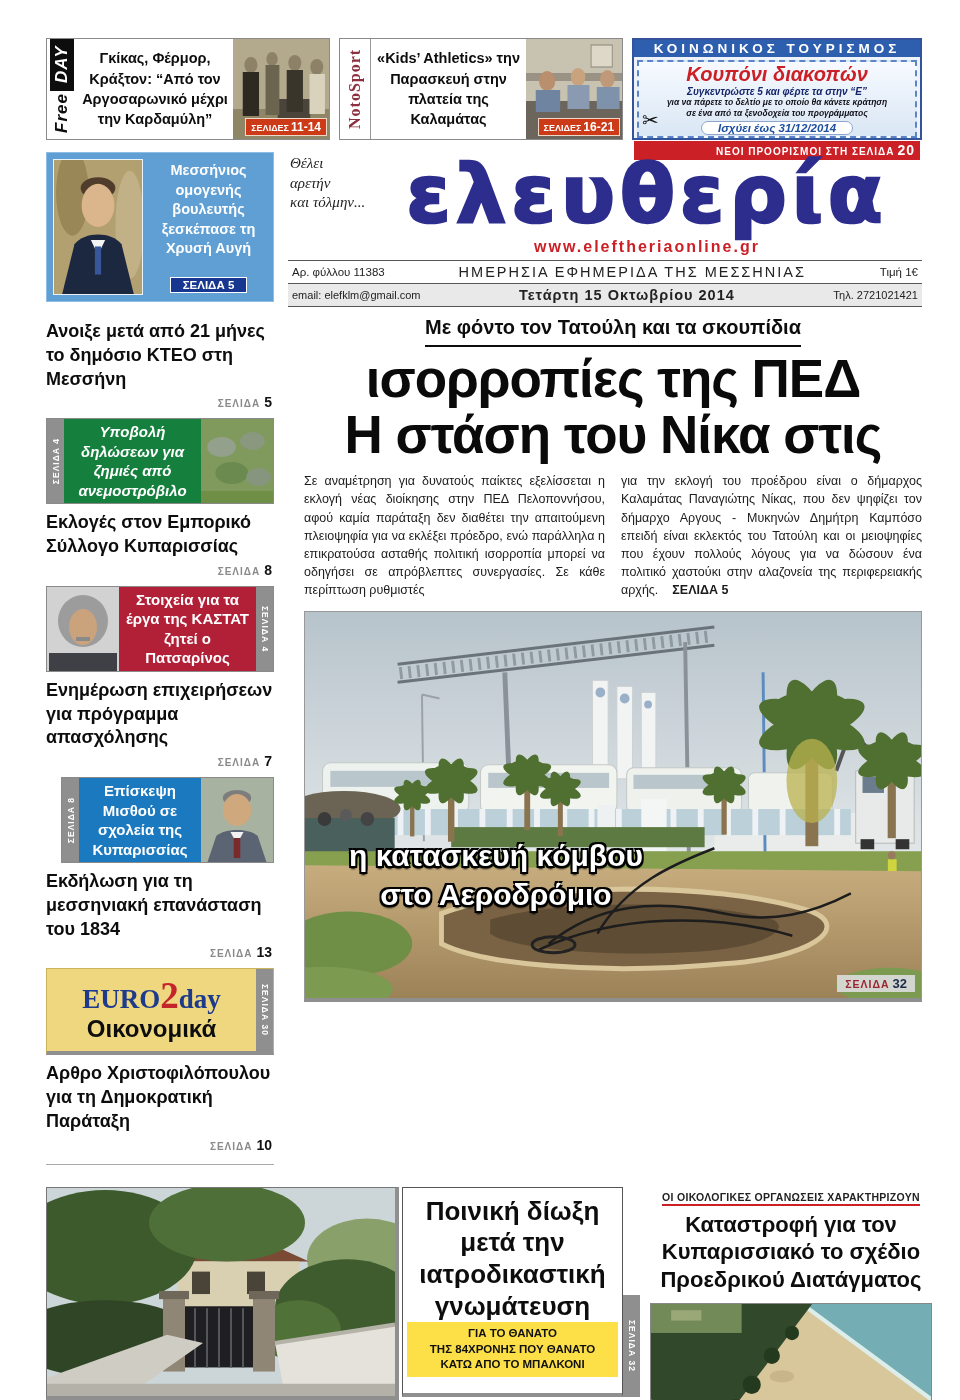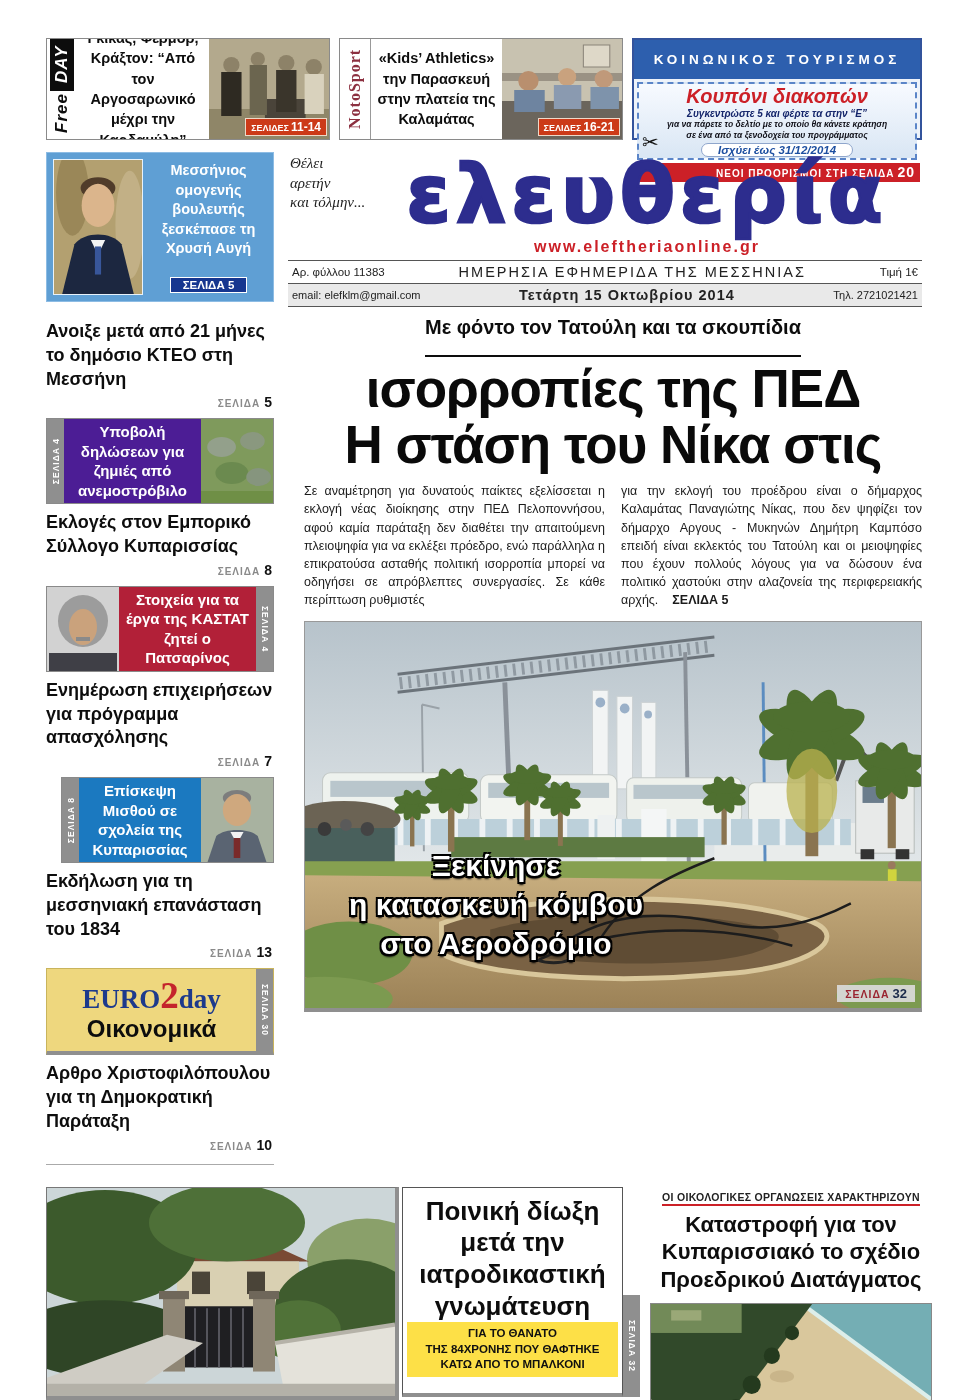--- a/index.html
+++ b/index.html
@@ -13,30 +13,30 @@
   .tbox-noto{width:288px;}
   .vlogo{writing-mode:vertical-rl;transform:rotate(180deg);display:flex;align-items:center;
          font-weight:bold;text-align:center;user-select:none;}
   .vlogo-free{width:30px;font-size:17px;font-style:italic;letter-spacing:1px;}
   .vlogo-free .free{background:#fff;color:#0d0d0d;padding:6px 2px 2px;}
   .vlogo-free .day{background:#0d0d0d;color:#fff;padding:8px 2px 6px;}
   .vlogo-noto{width:30px;font-family:"Liberation Serif",serif;font-size:16px;color:#8c3040;
               background:#fff;border-left:1px solid #999;padding:4px 0;justify-content:center;letter-spacing:1px;}
   .tbox-text{flex:1;display:flex;align-items:center;justify-content:center;text-align:center;
              font-weight:bold;font-size:14.5px;line-height:1.4;padding:3px 5px;color:#0d0d0d;}
-  .tbox-photo{width:120px;position:relative;flex:none;}
+  .tbox-photo{width:96px;position:relative;flex:none;}
   .tbox-photo svg{display:block;width:100%;height:100%;}
   .pbadge{position:absolute;right:2px;bottom:3px;background:#cc3a18;color:#fff;font-weight:bold;
           font-size:9px;padding:1px 5px;border:1px solid #eed9c8;white-space:nowrap;}
   .pbadge .num{font-size:12px;margin-left:2px;}
 
   
   .coupon{width:292px;border:2px solid #33539c;display:flex;flex-direction:column;background:#eef3fa;}
   .coupon-header{background:#2d5fae;color:#fff;font-weight:bold;font-size:13.5px;letter-spacing:4px;
-                 text-align:center;padding:12px 0;}
+                 text-align:center;padding:1px 0;}
   .coupon-body{flex:1;margin:3px;border:2px dashed #5b85c8;text-align:center;position:relative;
                background:linear-gradient(#f7faff,#d9e6f4);padding-top:1px;}
   .coupon-title{color:#cc2027;font-weight:bold;font-style:italic;font-size:20px;line-height:1.1;}
   .coupon-l1{font-size:10px;font-weight:bold;font-style:italic;color:#15266b;margin-top:1px;}
   .coupon-l2,.coupon-l3{font-size:8.5px;font-weight:bold;font-style:italic;color:#101018;line-height:1.25;}
   .coupon-pill{display:inline-block;background:#fff;border:1px solid #8fa6cc;border-radius:10px;
                color:#1d4fa0;font-style:italic;font-weight:bold;font-size:11.5px;padding:0 16px;margin-top:2px;}
   .scissors{position:absolute;left:3px;bottom:4px;font-size:20px;color:#111;}
   .coupon-footer{background:#cc2027;color:#fff;font-weight:bold;font-size:10px;text-align:right;
                  padding:1px 5px 2px;letter-spacing:1px;}
@@ -72,39 +72,39 @@
   .pageref .lbl{color:#8a8a8a;font-weight:bold;font-size:10px;letter-spacing:1px;}
   .pageref .num{color:#111;font-weight:bold;font-size:14px;margin-left:4px;}
   .sbox{display:flex;height:84px;border:1px solid #8a8a8a;margin:7px 0;overflow:hidden;}
   .vtab{width:17px;background:#8f8f8f;color:#fff;display:flex;align-items:center;justify-content:center;flex:none;}
   .vtab span{writing-mode:vertical-rl;transform:rotate(180deg);font-size:8.5px;font-weight:bold;letter-spacing:1px;white-space:nowrap;}
   .vtab.rt span{transform:none;}
   .sbox-text{flex:1;display:flex;align-items:center;justify-content:center;text-align:center;
              color:#fff;font-weight:bold;font-size:15px;line-height:1.3;padding:2px 5px;}
   .sbox-photo{width:72px;flex:none;}
   .sbox-photo svg{display:block;width:100%;height:100%;}
-  .sbox.green .sbox-text{background:#4c1d95;}
+  .sbox.green .sbox-text{background:#15803d;font-style:italic;}
   .sbox.green{background:#3d7c3a;}
   .sbox.redbx{background:#b22038;}
   .sbox.redbx .sbox-text{background:#b22038;}
   .sbox.bluebx{background:#701a75;margin-left:15px;}
   .sbox.bluebx .sbox-text{background:#1b79c0;}
   .eurobox{display:flex;height:82px;background:#eed77e;border:1px solid #c9b45c;border-bottom:4px solid #8f8f8f;margin:7px 0;}
   .euro-center{flex:1;text-align:center;padding-top:8px;}
   .euro-logo{font-family:"Liberation Serif",serif;font-weight:bold;line-height:1;}
   .euro-logo .e1{color:#1d3a8c;font-size:27px;}
   .euro-logo .e2{color:#c4242c;font-size:37px;}
   .euro-logo .e3{color:#1d3a8c;font-size:27px;}
   .euro-word{font-weight:bold;font-size:24px;color:#0d0d0d;margin-top:1px;}
   .sdiv{border-top:1px solid #aaa;margin:10px 0 0;}
 
   .main{flex:1;}
   .kicker-wrap{text-align:center;}
   .kicker{display:inline-block;font-weight:bold;font-size:20px;color:#0d0d0d;
-          border-bottom:2px solid #0d0d0d;padding-bottom:16px;}
+          border-bottom:2px solid #0d0d0d;padding-bottom:6px;}
   .headline{text-align:center;font-weight:bold;color:#0a0a0a;font-size:53px;line-height:1.05;
             letter-spacing:-1px;margin-top:4px;}
   .body{display:flex;gap:16px;margin-top:10px;font-size:12.5px;line-height:1.45;text-align:justify;color:#1b1b1b;}
   .bcol{flex:1;}
   .bp{font-weight:bold;margin-left:14px;white-space:nowrap;}
   .mainphoto{margin-top:12px;height:386px;border:1px solid #999;border-bottom:4px solid #8f8f8f;
              position:relative;overflow:hidden;}
   .mainphoto svg{display:block;width:100%;height:100%;}
   .photocap{position:absolute;left:2%;top:58%;width:58%;text-align:center;color:#fff;font-weight:bold;
             font-size:30px;line-height:1.3;
@@ -419,21 +419,20 @@
           <ellipse cx="20" cy="375" rx="70" ry="22" fill="#7c9a50"></ellipse>
           <ellipse cx="600" cy="372" rx="55" ry="18" fill="#7c9a50"></ellipse>
           <g stroke="#1d1d1d" stroke-width="2.5" fill="none">
             <path d="M250,330 C300,290 360,285 430,300 C480,310 520,300 560,280"></path>
             <path d="M240,336 C320,300 420,300 500,322"></path>
             <path d="M300,320 C330,270 380,250 420,235"></path>
           </g>
           <ellipse cx="255" cy="331" rx="22" ry="8" fill="none" stroke="#222" stroke-width="3"></ellipse>
         </svg>
         <div class="photocap">
-          <div>Ξεκίνησε</div>
           <div>η κατασκευή κόμβου</div>
           <div>στο Αεροδρόμιο</div>
         </div>
         <div class="photobadge"><span class="lbl">ΣΕΛΙΔΑ</span><span class="num">32</span></div>
       </div>
     </main>
   </div>
 
   <div class="bottom">
 
@@ -467,21 +466,21 @@
         <path d="M0,204 L80,204 L156,152 L120,144 L0,186 Z" fill="#cfccc4"></path>
         <rect y="192" width="348" height="12" fill="#b4b1a8"></rect>
       </svg>
     </div>
 
     <div class="crime">
       <div class="crime-inner">
         <div class="crime-h">Ποινική δίωξη μετά την ιατροδικαστική γνωμάτευση</div>
         <div class="crime-strip">
           <div>ΓΙΑ ΤΟ ΘΑΝΑΤΟ</div>
-          <div>ΤΗΣ 84ΧΡΟΝΗΣ ΠΟΥ ΘΑΦΤΗΚΕ</div>
+          <div>ΤΗΣ 84ΧΡΟΝΗΣ ΠΟΥ ΘΑΝΑΤΟ</div>
           <div>ΚΑΤΩ ΑΠΟ ΤΟ ΜΠΑΛΚΟΝΙ</div>
         </div>
       </div>
       <div class="tabcol">
         <div class="vtab rt">
             <span>ΣΕΛΙΔΑ 32</span>
           </div>
       </div>
     </div>
 

